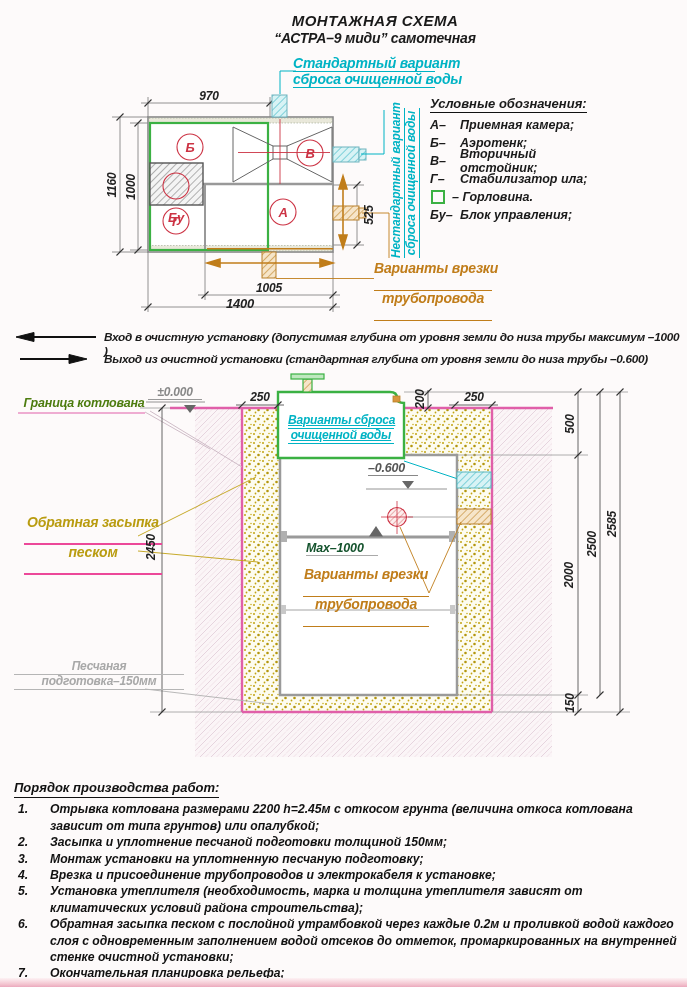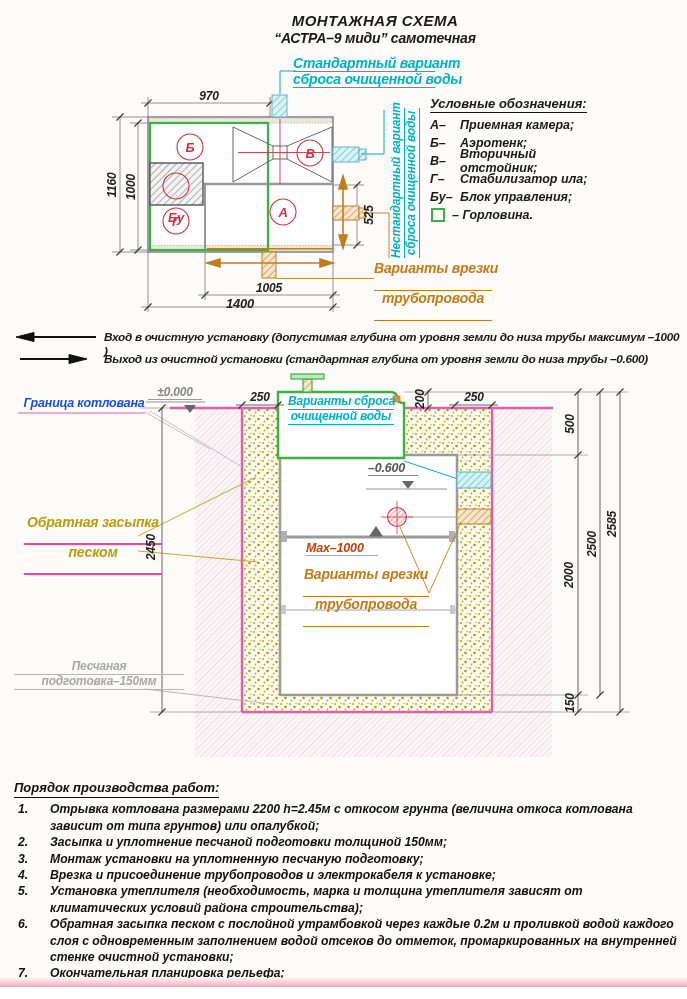--- a/index.html
+++ b/index.html
@@ -6,23 +6,23 @@
   #page{position:relative;width:687px;height:987px;background:#fdfafa;overflow:hidden;
         font-family:"Liberation Sans","DejaVu Sans",sans-serif;font-style:italic;font-weight:bold;color:#1a1a1a;}
   #page *{box-sizing:border-box;}
   svg.layer{position:absolute;left:0;top:0;z-index:1;}
   .txt{position:absolute;z-index:2;white-space:nowrap;letter-spacing:-0.2px;}
   .ctr{text-align:center;}
   .rot{transform:rotate(-90deg);transform-origin:center center;}
   .cyan{color:#00b3c4;}
   .red{color:#cc3344;}
   .orange{color:#c07d1a;}
-  .pink{color:#1d4ed8;}
+  .pink{color:#4d7c0f;}
   .sandc{color:#b99c10;}
-  .grey{color:#c2410c;}
+  .grey{color:#14532d;}
   .dgrey{color:#555555;}
   .u-cyan span{display:block;border-bottom:1px solid #00b3c4;padding-bottom:1px;}
   .u-orange span{display:block;border-bottom:1px solid #c07d1a;padding-bottom:15px;}
   .u-sand span{display:block;border-bottom:2px solid #ec4899;padding-bottom:14px;}
   .u-grey span{display:block;border-bottom:1px solid #b5b5b5;padding-bottom:1px;}
   .title{font-size:15px;letter-spacing:0.5px;}
   .subtitle{font-size:14px;}
   .dim{font-size:12px;color:#222;}
   .dim13{font-size:13px;color:#222;}
   .letter{font-size:13px;}
@@ -277,43 +277,43 @@
       </div>
     <div class="row">
         <span class="key">В–</span>
         <span>Вторичный отстойник;</span>
       </div>
     <div class="row">
         <span class="key">Г–</span>
         <span>Стабилизатор ила;</span>
       </div>
     <div class="row">
+        <span class="sq"></span>
+        <span>– Горловина.</span>
+      </div>
+    <div class="row">
         <span class="key">Бу–</span>
         <span>Блок управления;</span>
-      </div>
-    <div class="row">
-        <span class="sq"></span>
-        <span>– Горловина.</span>
       </div>
   </div>
 
   <div class="io" style="top:330px;">Вход в очистную установку (допустимая глубина от уровня земли до низа трубы максимум –1000 )</div>
   <div class="io" style="top:352px;">Выход из очистной установки (стандартная глубина от уровня земли до низа трубы –0.600)</div>
 
   <div class="txt grey ctr" style="left:148px;top:385px;width:54px;font-size:12px;border-bottom:1px solid #999;color:#888;">±0.000</div>
   <div class="txt pink ctr" style="left:18px;top:396px;width:132px;font-size:12.5px;">Граница котлована</div>
   <div class="txt sandc lbl125 ctr u-sand" style="left:24px;top:515px;width:138px;">
     <span>Обратная засыпка</span>
     <span>песком</span>
   </div>
   <div class="txt lbl12 ctr u-grey" style="left:14px;top:660px;width:170px;color:#a8a8a8;">
     <span>Песчаная</span>
     <span>подготовка–150мм</span>
   </div>
-  <div class="txt cyan lbl12 ctr u-cyan" style="left:288px;top:395px;width:106px;">
+  <div class="txt cyan lbl12 ctr u-cyan" style="left:288px;top:414px;width:106px;text-decoration:underline;">
     <span>Варианты сброса</span>
     <span>очищенной воды</span>
   </div>
   <div class="txt dgrey" style="left:368px;top:461px;width:50px;font-size:12.5px;border-bottom:1px solid #888;">–0.600</div>
   <div class="txt grey" style="left:306px;top:541px;width:72px;font-size:12.5px;border-bottom:1px solid #aaa;">Мах–1000</div>
   <div class="txt orange lbl125 ctr u-orange" style="left:303px;top:567px;width:126px;">
     <span>Варианты врезки</span>
     <span>трубопровода</span>
   </div>
 

